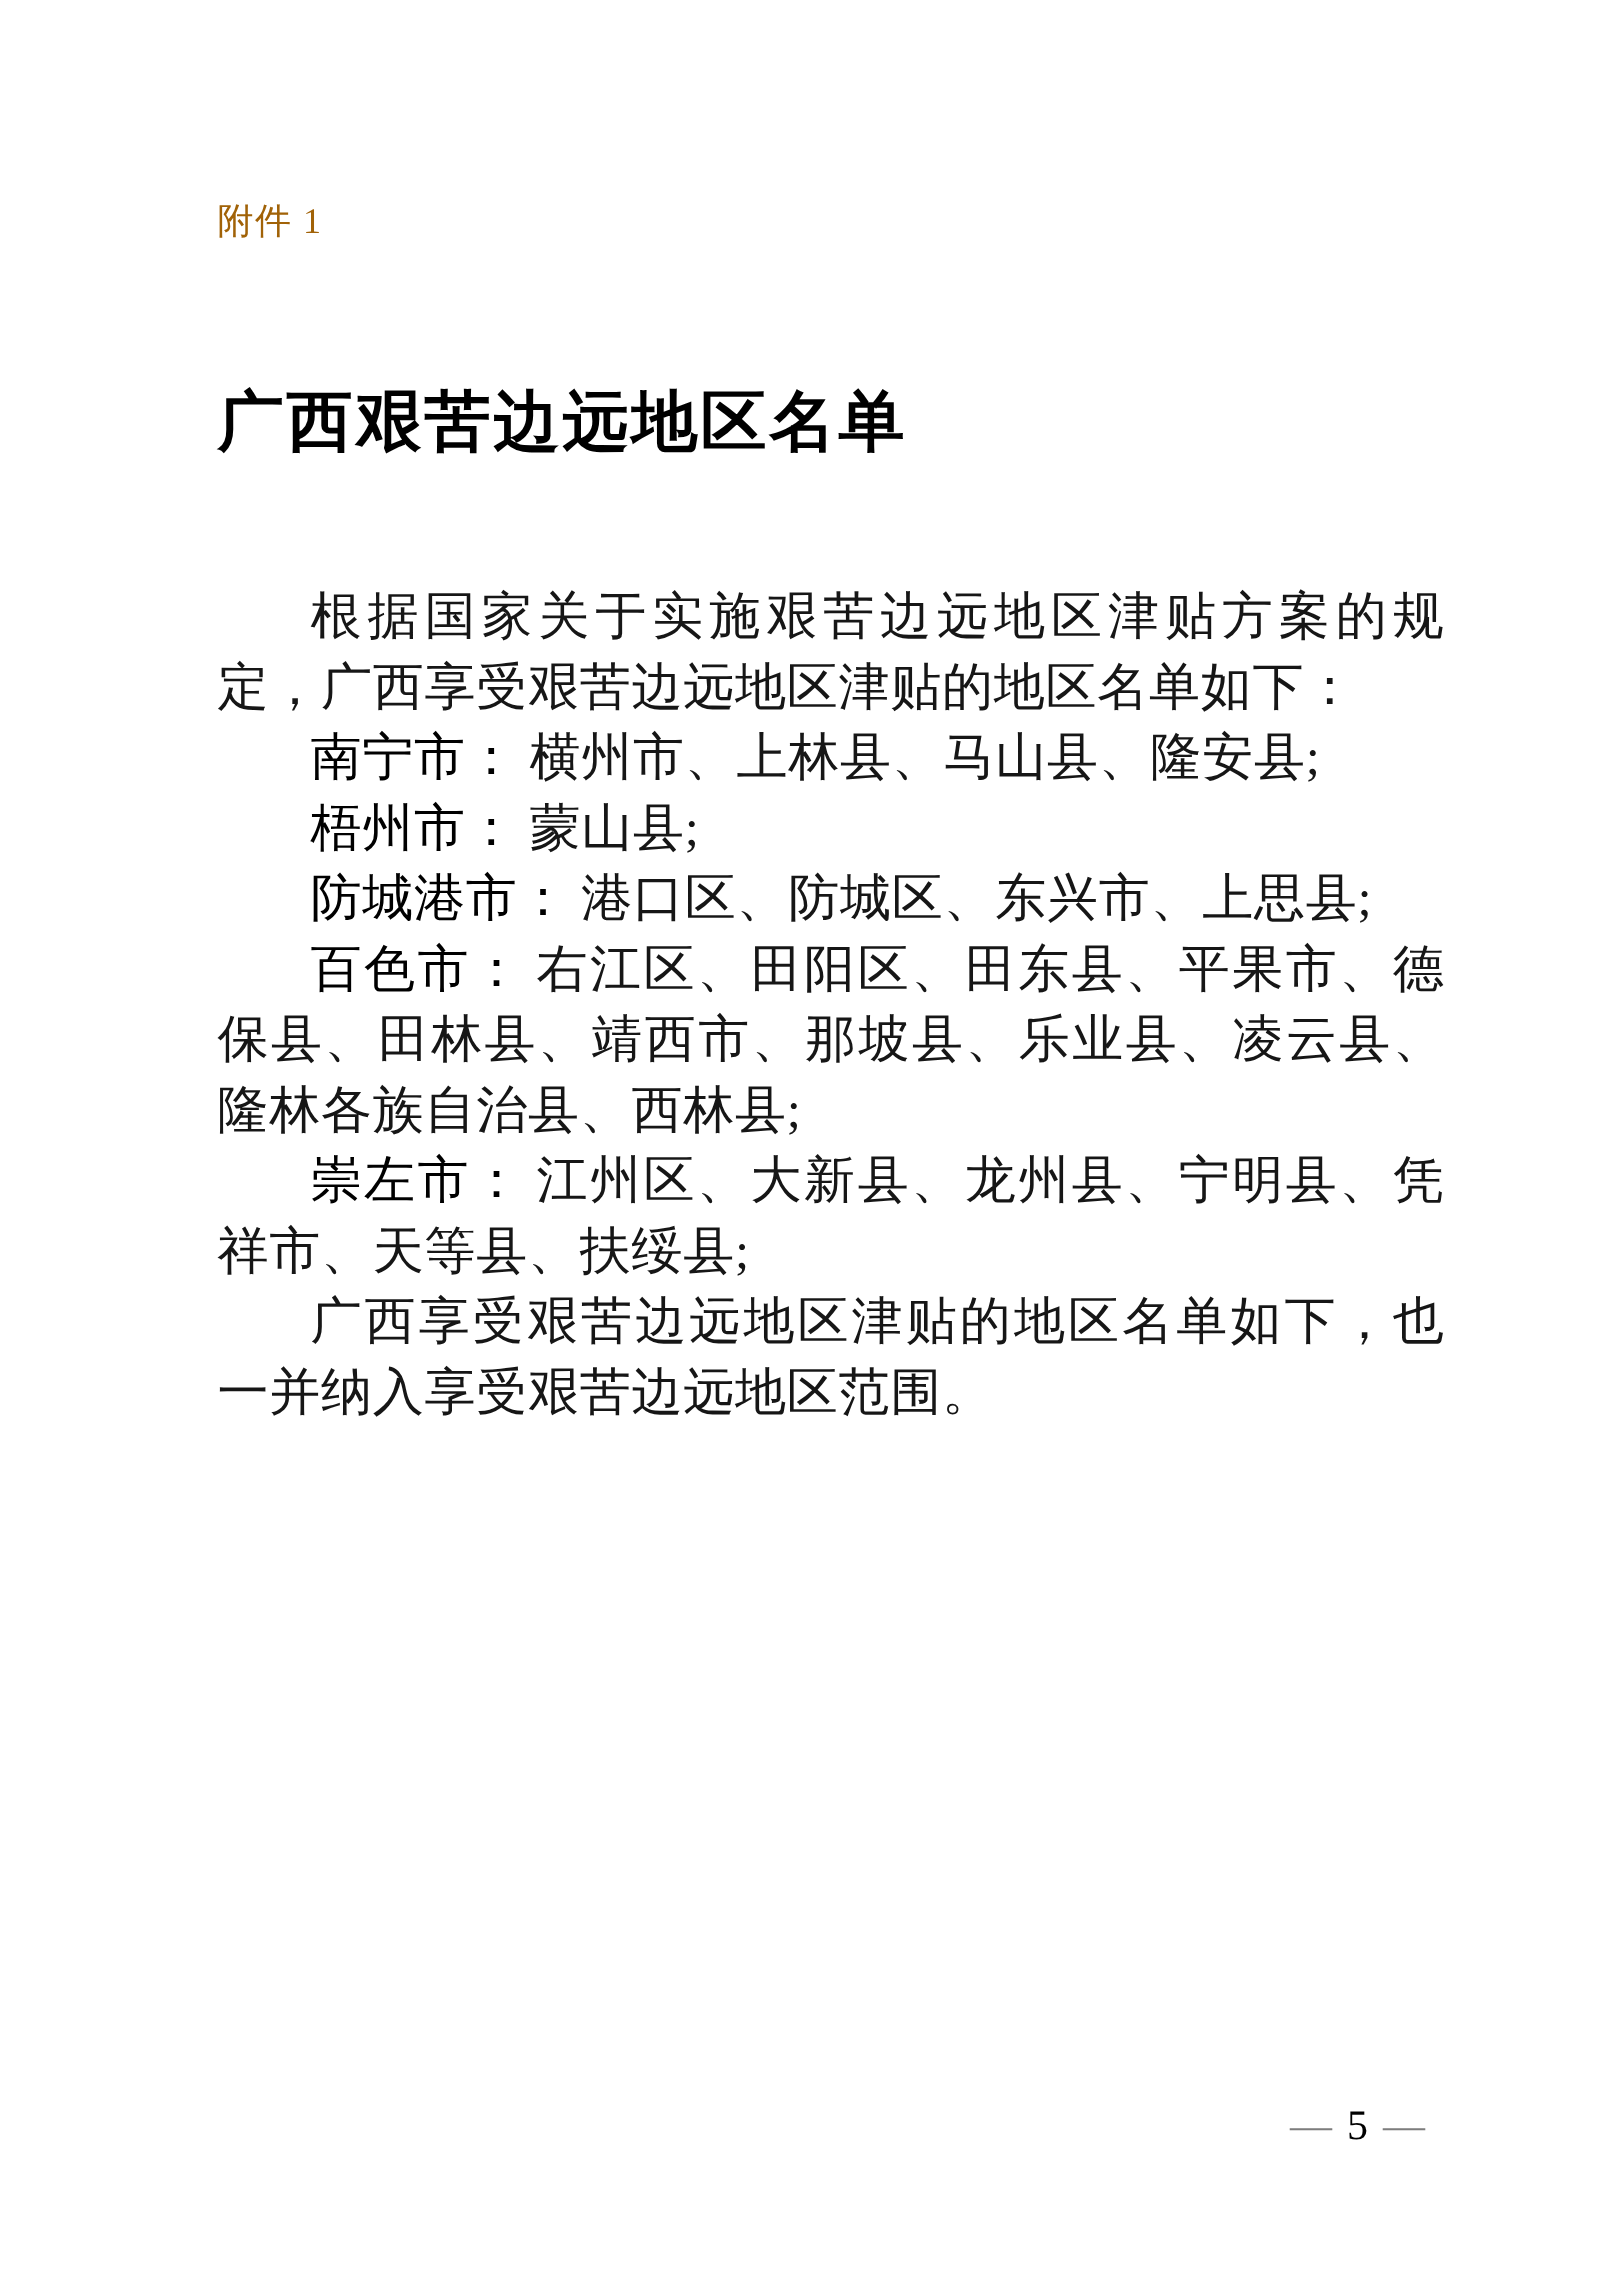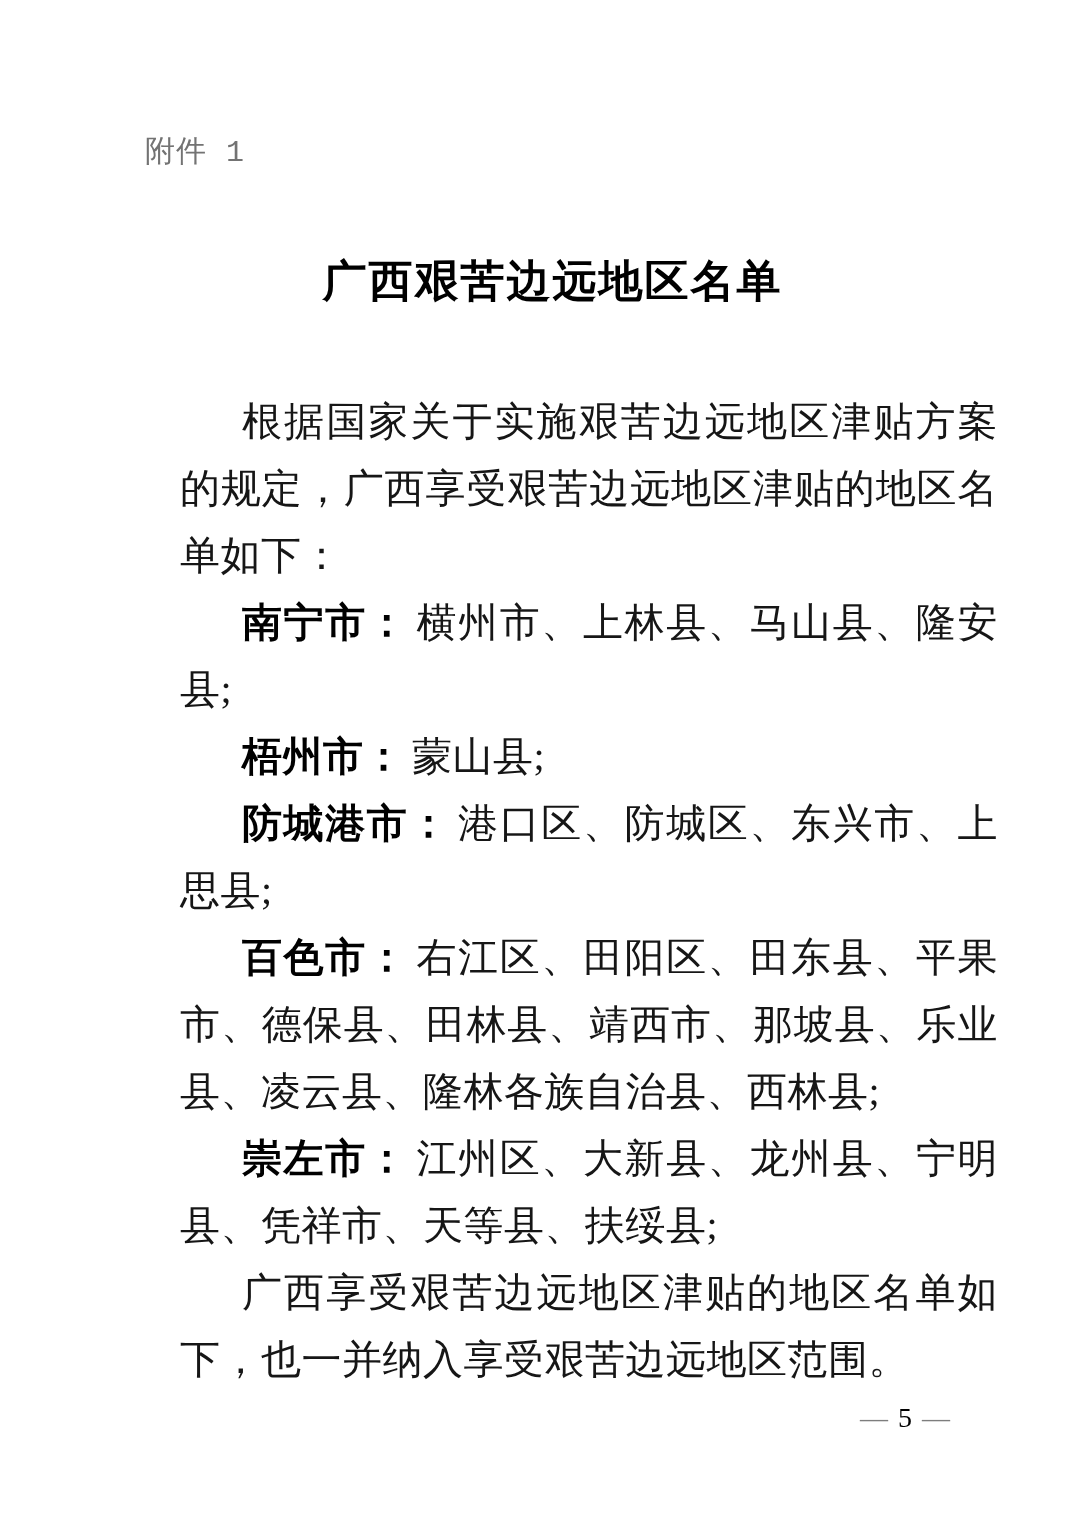--- a/index.html
+++ b/index.html
@@ -9,55 +9,53 @@
     background: #ffffff;
     position: relative;
     font-family: "Liberation Serif", serif;
     color: #1a1a1a;
     overflow: hidden;
   }
   .attachment {
     position: absolute;
     left: 145px;
     top: 131px;
-    font-size: 30px;
+    font-size: 24px;
     letter-spacing: 1px;
-    color: #737373;
-    font-family: Liberation Mono, monospace;
+    color: #a16207;
   }
   .title {
     position: absolute;
     left: 145px;
     top: 252px;
     width: 815px;
     margin: 0;
-    text-align: center;
+    text-align: left;
     font-size: 44px;
     font-weight: bold;
     letter-spacing: 2px;
     color: #000;
   }
   .doc-body {
     position: absolute;
     left: 145px;
     top: 388px;
     width: 818px;
-    font-size: 40px;
-    line-height: 67px;
+    font-size: 34px;
+    line-height: 47px;
     letter-spacing: 0.5px;
     text-align: justify;
     color: #161616;
-    margin-left: 35px;
   }
   .para {
     margin: 0;
     text-indent: 62px;
   }
   .city {
-    font-weight: bold;
+    font-weight: normal;
     font-family: "Liberation Sans", sans-serif;
     margin-right: 8px;
     color: #000;
   }
   .pageno {
     position: absolute;
     top: 1402px;
     right: 114px;
     font-size: 28px;
     color: #000;

